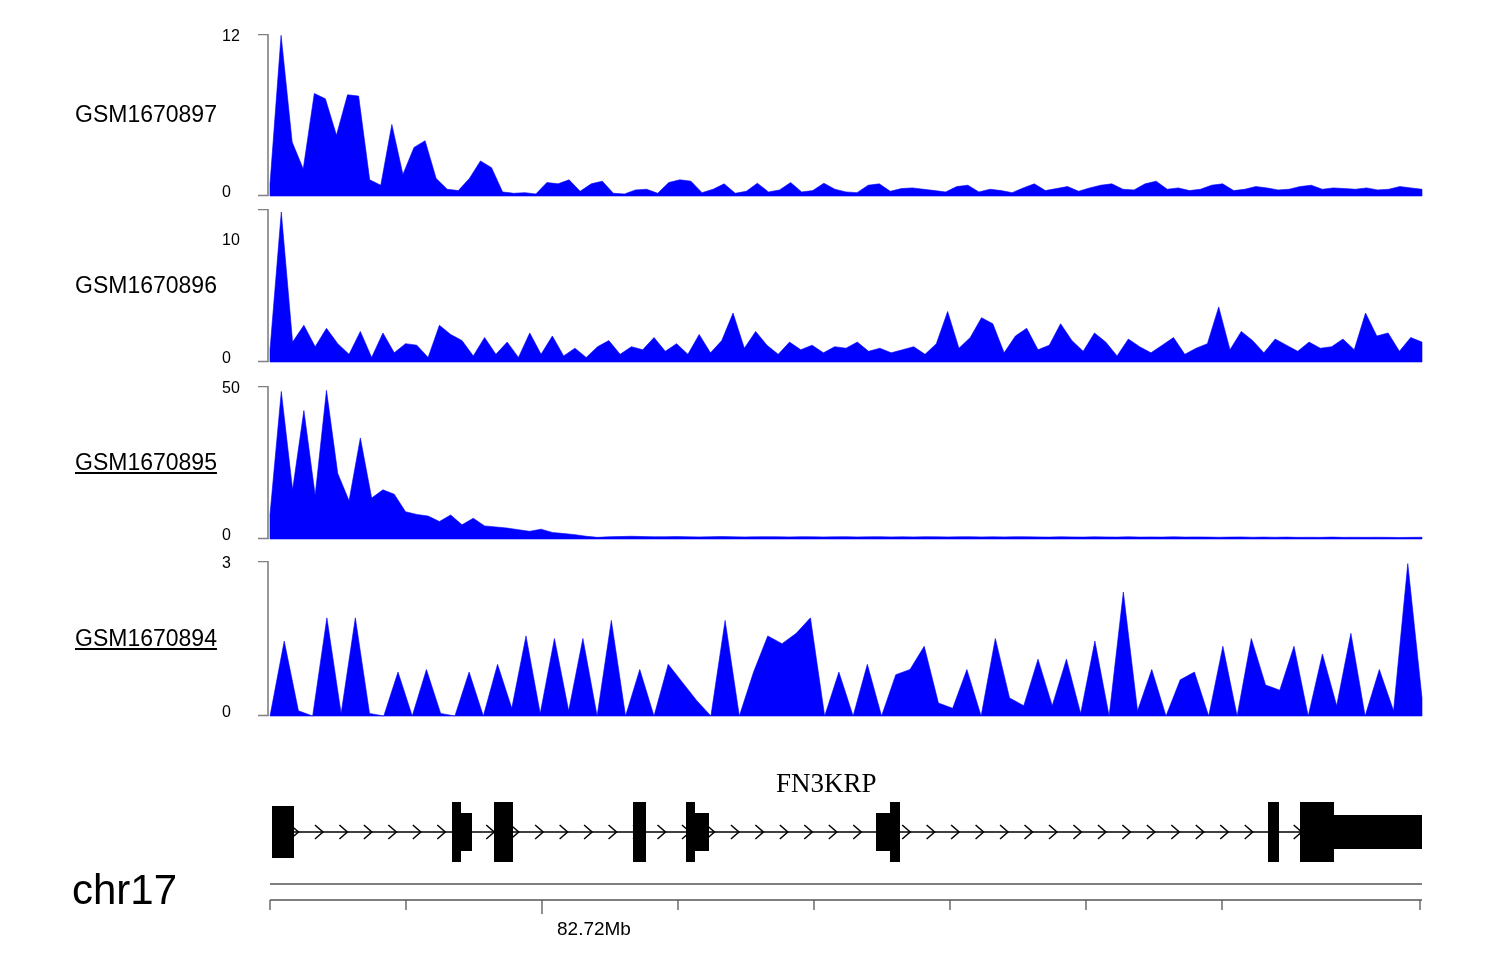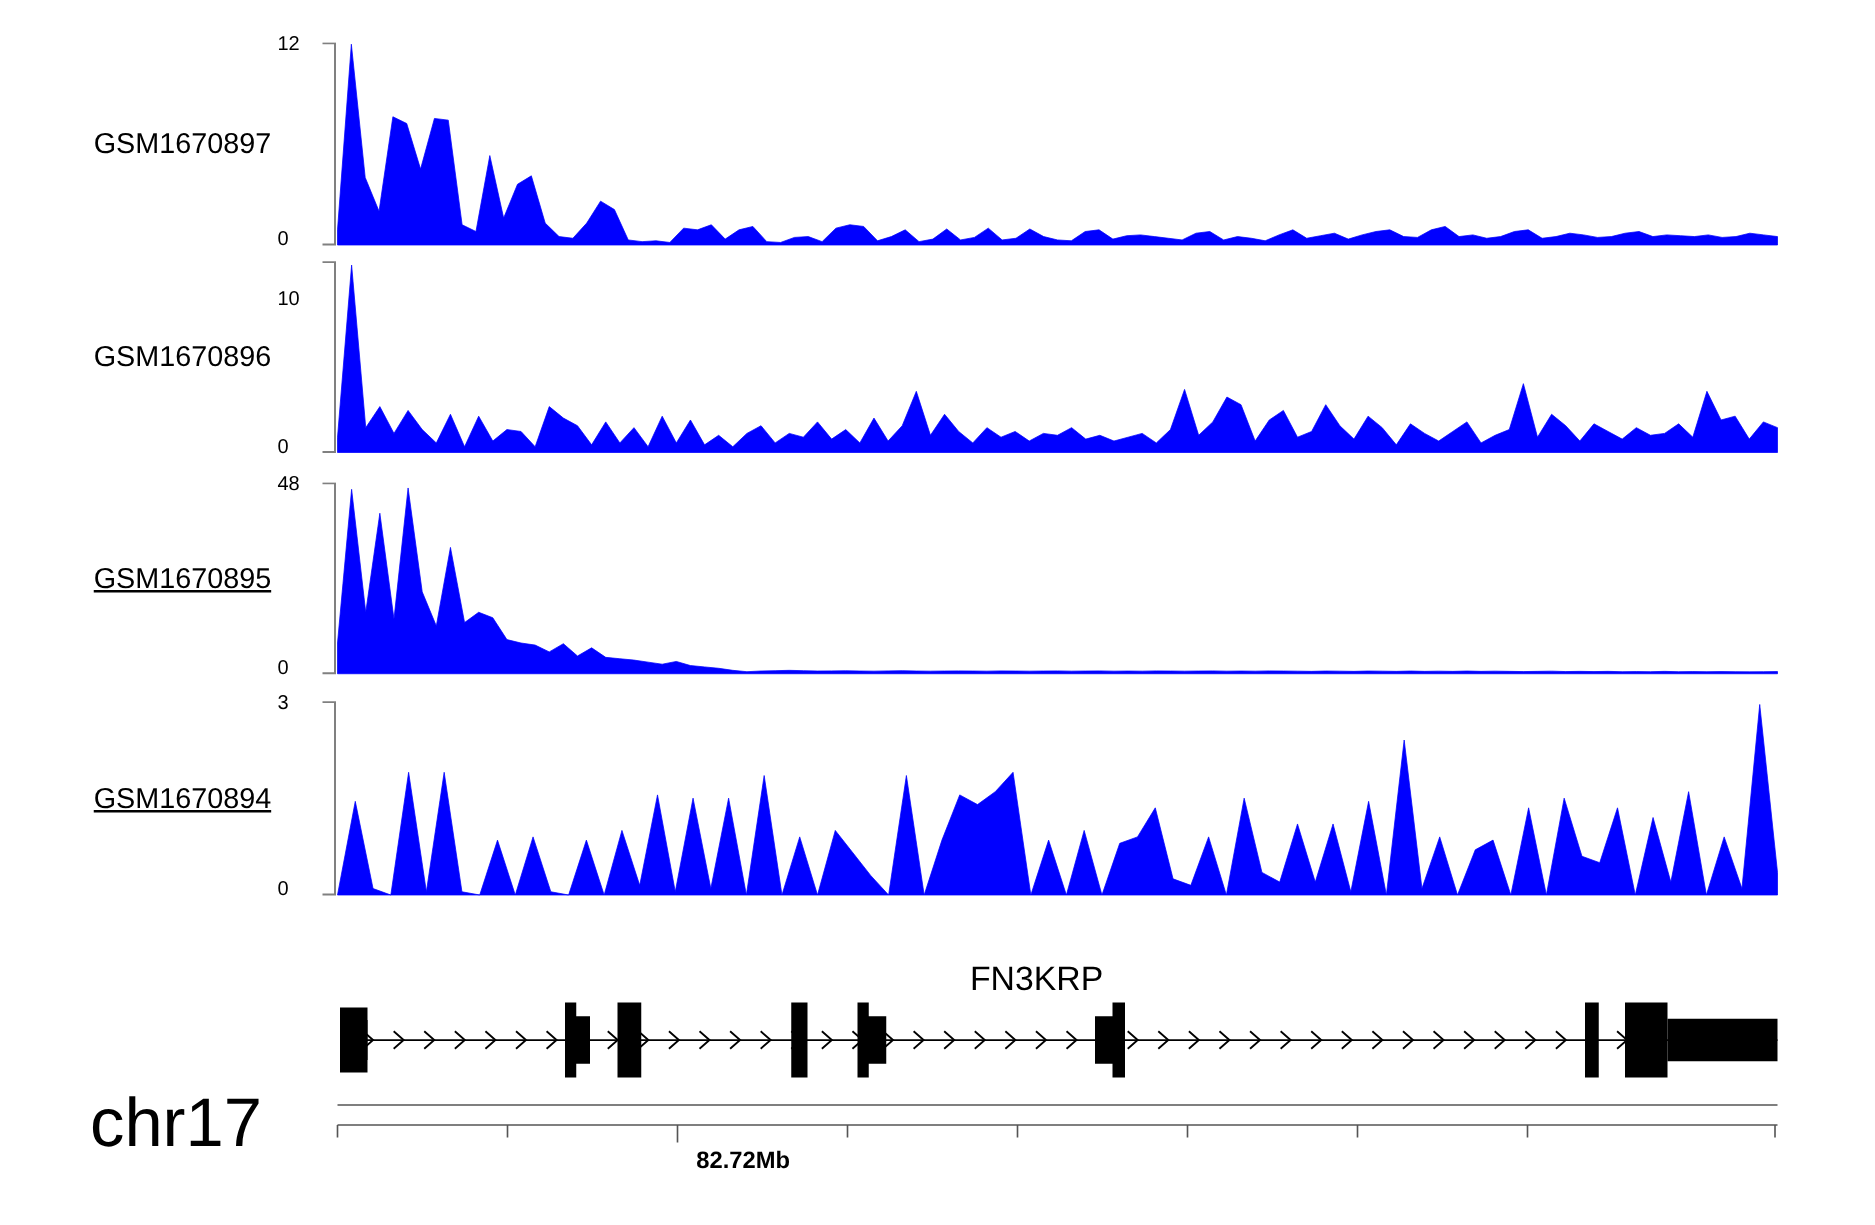--- a/index.html
+++ b/index.html
@@ -55,21 +55,21 @@
   .gene-name {
     position: absolute;
     font-size: 27px;
     color: #000000;
     white-space: nowrap;
   }
 
   .chrom-label {
     position: absolute;
     left: 72px;
-    font-size: 55px;
+    font-size: 42px;
     color: #000000;
     white-space: nowrap;
   }
 
   .axis-tick-label {
     position: absolute;
     font-size: 19px;
     color: #000000;
     white-space: nowrap;
   }
@@ -94,39 +94,39 @@
     <div class="axis-max" style="left: 222px; top: -7px; margin-top: 29px;">10</div>
     <div class="axis-min" style="left: 222px; top: 140px;">0</div>
     <svg class="plot-svg" width="1500" height="159" style="left: 0px; top: 0px;">
         <path d="M 258 0.5 L 268 0.5 L 268 152.5 L 258 152.5" fill="none" stroke="#808080" stroke-width="1.6"></path>
         <path d="M 270 153 L 270.00 140.76 L 281.29 3.06 L 292.59 133.11 L 303.88 116.28 L 315.18 137.70 L 326.47 119.34 L 337.76 134.64 L 349.06 145.35 L 360.35 122.40 L 371.65 148.41 L 382.94 123.93 L 394.24 143.82 L 405.53 134.64 L 416.82 136.17 L 428.12 148.41 L 439.41 116.28 L 450.71 125.46 L 462.00 131.58 L 473.29 146.88 L 484.59 128.52 L 495.88 145.35 L 507.18 133.11 L 518.47 148.41 L 529.76 123.93 L 541.06 145.35 L 552.35 126.99 L 563.65 146.88 L 574.94 139.23 L 586.24 148.41 L 597.53 137.70 L 608.82 131.58 L 620.12 145.35 L 631.41 137.70 L 642.71 140.76 L 654.00 128.52 L 665.29 142.29 L 676.59 134.64 L 687.88 145.35 L 699.18 125.46 L 710.47 143.82 L 721.76 131.58 L 733.06 104.04 L 744.35 139.23 L 755.65 122.40 L 766.94 136.17 L 778.24 145.35 L 789.53 133.11 L 800.82 140.76 L 812.12 136.17 L 823.41 143.82 L 834.71 137.70 L 846.00 139.23 L 857.29 133.11 L 868.59 142.29 L 879.88 139.23 L 891.18 143.82 L 902.47 140.76 L 913.76 137.70 L 925.06 145.35 L 936.35 134.64 L 947.65 102.51 L 958.94 139.23 L 970.24 128.52 L 981.53 108.63 L 992.82 114.75 L 1004.12 143.82 L 1015.41 126.99 L 1026.71 119.34 L 1038.00 140.76 L 1049.29 136.17 L 1060.59 114.75 L 1071.88 131.58 L 1083.18 142.29 L 1094.47 123.93 L 1105.76 133.11 L 1117.06 146.88 L 1128.35 130.05 L 1139.65 137.70 L 1150.94 143.82 L 1162.24 136.17 L 1173.53 128.52 L 1184.82 145.35 L 1196.12 139.23 L 1207.41 134.64 L 1218.71 97.92 L 1230.00 140.76 L 1241.29 122.40 L 1252.59 131.58 L 1263.88 143.82 L 1275.18 130.05 L 1286.47 136.17 L 1297.76 142.29 L 1309.06 133.11 L 1320.35 139.23 L 1331.65 137.70 L 1342.94 130.05 L 1354.24 140.76 L 1365.53 104.04 L 1376.82 126.99 L 1388.12 123.93 L 1399.41 142.29 L 1410.71 128.52 L 1422.00 133.11 L 1422 153 Z" fill="#0000FF" stroke="#0000FF" stroke-width="0.6"></path>
       </svg>
   </div>
 
   <div class="track-row" id="track-2" style="top: 386px; height: 153px;">
     <div class="track-label" style="top: 62.5px; text-decoration: underline;">GSM1670895</div>
-    <div class="axis-max" style="left: 222px; top: -7px;">48</div>
+    <div class="axis-max" style="left: 222px; top: -7px;">50</div>
     <div class="axis-min" style="left: 222px; top: 140px;">0</div>
     <svg class="plot-svg" width="1500" height="159" style="left: 0px; top: 0px;">
         <path d="M 258 0.5 L 268 0.5 L 268 152.5 L 258 152.5" fill="none" stroke="#808080" stroke-width="1.6"></path>
         <path d="M 270 153 L 270.00 128.41 L 281.29 5.46 L 292.59 103.82 L 303.88 24.59 L 315.18 109.29 L 326.47 4.37 L 337.76 87.43 L 349.06 114.75 L 360.35 51.91 L 371.65 112.02 L 382.94 103.82 L 394.24 108.19 L 405.53 125.68 L 416.82 128.41 L 428.12 130.05 L 439.41 135.51 L 450.71 128.96 L 462.00 138.79 L 473.29 132.24 L 484.59 139.89 L 495.88 140.98 L 507.18 142.07 L 518.47 143.71 L 529.76 145.35 L 541.06 143.16 L 552.35 146.44 L 563.65 147.54 L 574.94 148.63 L 586.24 150.27 L 597.53 151.36 L 608.82 150.81 L 620.12 150.54 L 631.41 150.27 L 642.71 150.54 L 654.00 150.81 L 665.29 150.71 L 676.59 150.60 L 687.88 150.81 L 699.18 150.92 L 710.47 150.71 L 721.76 150.54 L 733.06 150.81 L 744.35 150.92 L 755.65 150.81 L 766.94 150.71 L 778.24 150.81 L 789.53 150.92 L 800.82 150.71 L 812.12 150.81 L 823.41 150.92 L 834.71 150.81 L 846.00 150.71 L 857.29 150.92 L 868.59 150.81 L 879.88 150.71 L 891.18 150.92 L 902.47 150.81 L 913.76 150.92 L 925.06 150.71 L 936.35 150.81 L 947.65 150.92 L 958.94 150.81 L 970.24 150.71 L 981.53 150.92 L 992.82 150.81 L 1004.12 150.92 L 1015.41 150.71 L 1026.71 150.81 L 1038.00 150.92 L 1049.29 151.09 L 1060.59 150.81 L 1071.88 150.92 L 1083.18 151.09 L 1094.47 150.81 L 1105.76 150.92 L 1117.06 151.09 L 1128.35 150.81 L 1139.65 151.09 L 1150.94 150.92 L 1162.24 151.09 L 1173.53 150.81 L 1184.82 151.09 L 1196.12 150.92 L 1207.41 151.09 L 1218.71 151.25 L 1230.00 151.09 L 1241.29 150.92 L 1252.59 151.25 L 1263.88 151.09 L 1275.18 151.25 L 1286.47 151.09 L 1297.76 151.36 L 1309.06 151.25 L 1320.35 151.36 L 1331.65 151.09 L 1342.94 151.36 L 1354.24 151.25 L 1365.53 151.36 L 1376.82 151.25 L 1388.12 151.36 L 1399.41 151.47 L 1410.71 151.36 L 1422.00 151.25 L 1422 153 Z" fill="#0000FF" stroke="#0000FF" stroke-width="0.6"></path>
       </svg>
   </div>
 
   <div class="track-row" id="track-3" style="top: 561px; height: 155px;">
     <div class="track-label" style="top: 63.5px; text-decoration: underline;">GSM1670894</div>
     <div class="axis-max" style="left: 222px; top: -7px;">3</div>
     <div class="axis-min" style="left: 222px; top: 142px;">0</div>
     <svg class="plot-svg" width="1500" height="161" style="left: 0px; top: 0px;">
         <path d="M 258 0.5 L 268 0.5 L 268 154.5 L 258 154.5" fill="none" stroke="#808080" stroke-width="1.6"></path>
         <path d="M 270 155 L 270.00 155.00 L 284.22 80.08 L 298.44 149.83 L 312.67 155.00 L 326.89 56.83 L 341.11 152.42 L 355.33 56.83 L 369.56 152.42 L 383.78 155.00 L 398.00 111.08 L 412.22 155.00 L 426.44 108.50 L 440.67 152.42 L 454.89 155.00 L 469.11 111.08 L 483.33 155.00 L 497.56 103.33 L 511.78 147.25 L 526.00 74.92 L 540.22 152.42 L 554.44 77.50 L 568.67 149.83 L 582.89 77.50 L 597.11 155.00 L 611.33 59.42 L 625.56 155.00 L 639.78 108.50 L 654.00 155.00 L 668.22 103.33 L 682.44 121.42 L 696.67 139.50 L 710.89 155.00 L 725.11 59.42 L 739.33 155.00 L 753.56 111.08 L 767.78 74.92 L 782.00 82.67 L 796.22 72.33 L 810.44 56.83 L 824.67 155.00 L 838.89 111.08 L 853.11 155.00 L 867.33 103.33 L 881.56 155.00 L 895.78 113.67 L 910.00 108.50 L 924.22 85.25 L 938.44 142.08 L 952.67 147.25 L 966.89 108.50 L 981.11 155.00 L 995.33 77.50 L 1009.56 136.92 L 1023.78 144.67 L 1038.00 98.17 L 1052.22 144.67 L 1066.44 98.17 L 1080.67 152.42 L 1094.89 80.08 L 1109.11 155.00 L 1123.33 31.00 L 1137.56 149.83 L 1151.78 108.50 L 1166.00 155.00 L 1180.22 118.83 L 1194.44 111.08 L 1208.67 155.00 L 1222.89 85.25 L 1237.11 155.00 L 1251.33 77.50 L 1265.56 124.00 L 1279.78 129.17 L 1294.00 85.25 L 1308.22 155.00 L 1322.44 93.00 L 1336.67 144.67 L 1350.89 72.33 L 1365.11 155.00 L 1379.33 108.50 L 1393.56 149.83 L 1407.78 2.58 L 1422.00 136.92 L 1422 155 Z" fill="#0000FF" stroke="#0000FF" stroke-width="0.6"></path>
       </svg>
   </div>
 
-  <div class="gene-name" style="left: 776px; top: 768px;">FN3KRP</div>
+  <div class="gene-name" style="left: 776px; top: 768px; font-family: Liberation Serif, serif;">FN3KRP</div>
   <svg id="gene-svg" class="plot-svg" width="1500" height="120" style="left: 0px; top: 760px;">
       <line x1="272" y1="72" x2="1422" y2="72" stroke="#000000" stroke-width="1.4"></line>
       <path d="M 290.468085106383 65 L 298.468085106383 72 L 290.468085106383 79" fill="none" stroke="#000000" stroke-width="1.5"></path>
       <path d="M 314.93617021276594 65 L 322.93617021276594 72 L 314.93617021276594 79" fill="none" stroke="#000000" stroke-width="1.5"></path>
       <path d="M 339.40425531914894 65 L 347.40425531914894 72 L 339.40425531914894 79" fill="none" stroke="#000000" stroke-width="1.5"></path>
       <path d="M 363.8723404255319 65 L 371.8723404255319 72 L 363.8723404255319 79" fill="none" stroke="#000000" stroke-width="1.5"></path>
       <path d="M 388.3404255319149 65 L 396.3404255319149 72 L 388.3404255319149 79" fill="none" stroke="#000000" stroke-width="1.5"></path>
       <path d="M 412.8085106382979 65 L 420.8085106382979 72 L 412.8085106382979 79" fill="none" stroke="#000000" stroke-width="1.5"></path>
       <path d="M 437.2765957446809 65 L 445.2765957446809 72 L 437.2765957446809 79" fill="none" stroke="#000000" stroke-width="1.5"></path>
       <path d="M 461.74468085106383 65 L 469.74468085106383 72 L 461.74468085106383 79" fill="none" stroke="#000000" stroke-width="1.5"></path>
@@ -190,15 +190,15 @@
       <line x1="270" y1="25" x2="270" y2="35" stroke="#555555" stroke-width="1.3"></line>
       <line x1="406" y1="25" x2="406" y2="35" stroke="#555555" stroke-width="1.3"></line>
       <line x1="542" y1="25" x2="542" y2="39" stroke="#555555" stroke-width="1.3"></line>
       <line x1="678" y1="25" x2="678" y2="35" stroke="#555555" stroke-width="1.3"></line>
       <line x1="814" y1="25" x2="814" y2="35" stroke="#555555" stroke-width="1.3"></line>
       <line x1="950" y1="25" x2="950" y2="35" stroke="#555555" stroke-width="1.3"></line>
       <line x1="1086" y1="25" x2="1086" y2="35" stroke="#555555" stroke-width="1.3"></line>
       <line x1="1222" y1="25" x2="1222" y2="35" stroke="#555555" stroke-width="1.3"></line>
       <line x1="1420" y1="25" x2="1420" y2="35" stroke="#555555" stroke-width="1.3"></line>
     </svg>
-  <div class="axis-tick-label" style="left: 557px; top: 918px; font-weight: bold;">82.72Mb</div>
+  <div class="axis-tick-label" style="left: 557px; top: 918px;">82.72Mb</div>
 
 </div>
 
 </body></html>

